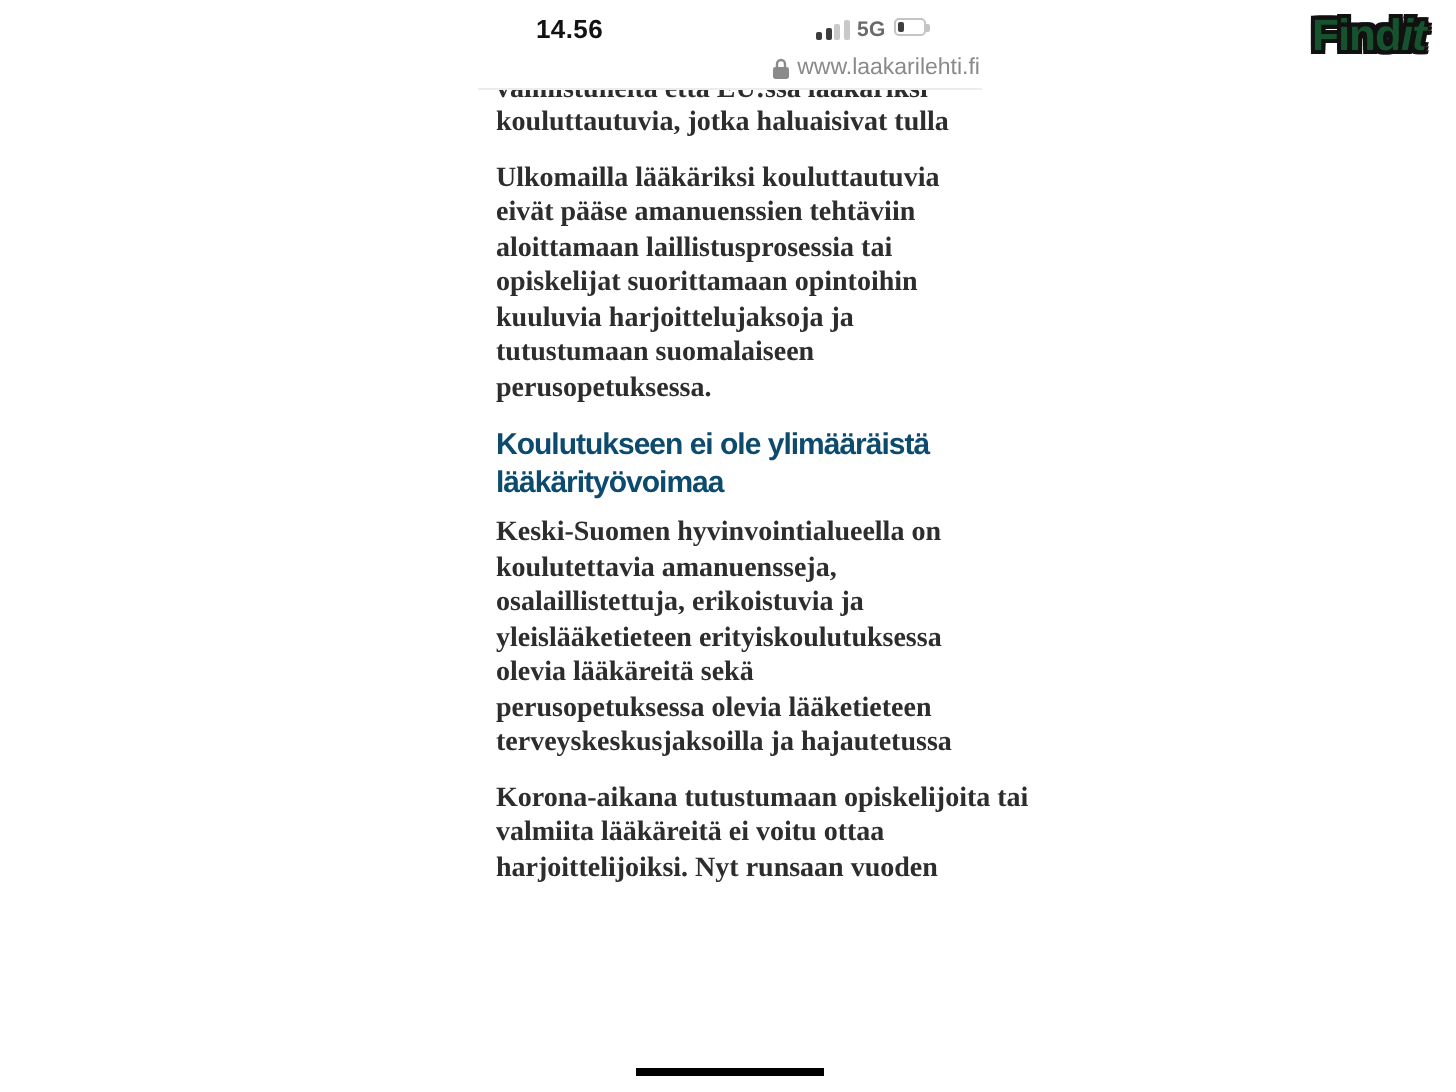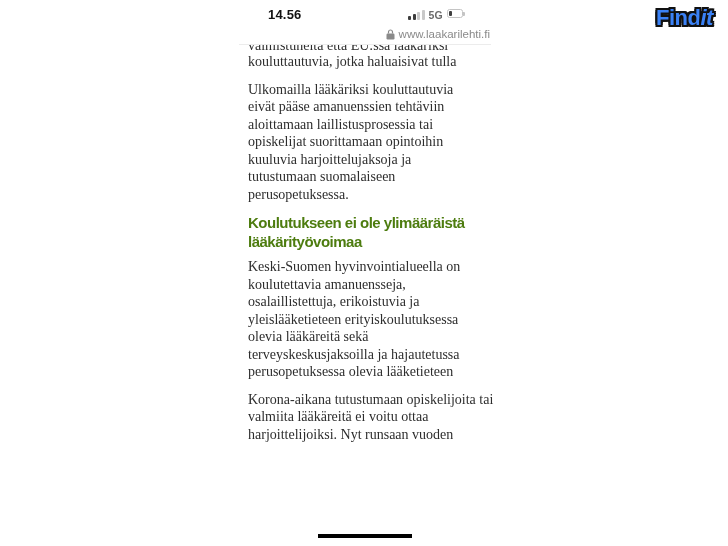--- a/index.html
+++ b/index.html
@@ -46,43 +46,43 @@
     position: absolute; left: 239px; top: 44px; width: 252px; height: 1px;
     background: #ececec;
   }
 
   
   .article {
     position: absolute; left: 248px; top: 45px; width: 233px;
     font-family: "Liberation Serif", serif;
     font-size: 14px; line-height: 17.5px; color: #2d2d2d;
   }
-  .article div { white-space: nowrap; }
+  .article div { white-space: nowrap; font-weight: bold; }
   .clipped-line { height: 7px; overflow: hidden; margin-bottom: 1px; }
   .clipped-line > div { transform: translateY(-8.5px); }
   .para { margin-bottom: 10px; }
   .article-heading {
     font-family: "Liberation Sans", sans-serif;
     font-weight: bold; font-size: 15px; line-height: 19px;
-    letter-spacing: -0.5px; color: #4d7c0f;
+    letter-spacing: -0.5px; color: #0c4a6e;
     margin-bottom: 7px;
   }
 
   
   .underline-marker {
     position: absolute; left: 318px; top: 534px; width: 94px; height: 4px;
     background: #000000; z-index: 5;
   }
 
   
   .findit-logo {
     position: absolute; left: 656px; top: 5px; z-index: 10;
     font-family: "Liberation Sans", sans-serif;
     font-weight: bold; font-size: 22px; line-height: 26px;
-    color: #3b82f6; letter-spacing: -0.5px;
+    color: #14532d; letter-spacing: -0.5px;
     text-shadow:
       -2px -2px 0 #111, -2px 0 0 #111, -2px 2px 0 #111,
        0 -2px 0 #111,                  0 2px 0 #111,
        2px -2px 0 #111,  2px 0 0 #111, 2px 2px 0 #111,
       -1px -2px 0 #111,  1px -2px 0 #111,
       -1px  2px 0 #111,  1px  2px 0 #111;
   }
   .findit-logo .it { font-style: italic; }
 </style>
 </head>
@@ -134,22 +134,22 @@
   <div class="article-heading">
       <div>Koulutukseen ei ole ylimääräistä</div>
       <div>lääkärityövoimaa</div>
     </div>
   <div class="para">
       <div>Keski-Suomen hyvinvointialueella on</div>
       <div>koulutettavia amanuensseja,</div>
       <div>osalaillistettuja, erikoistuvia ja</div>
       <div>yleislääketieteen erityiskoulutuksessa</div>
       <div>olevia lääkäreitä sekä</div>
+      <div>perusopetuksessa olevia lääketieteen</div>
       <div>terveyskeskusjaksoilla ja hajautetussa</div>
-      <div>perusopetuksessa olevia lääketieteen</div>
     </div>
   <div class="para">
       <div>Korona-aikana tutustumaan opiskelijoita tai</div>
       <div>valmiita lääkäreitä ei voitu ottaa</div>
       <div>harjoittelijoiksi. Nyt runsaan vuoden</div>
     </div>
 </div>
 
 <div class="underline-marker"></div>
 

